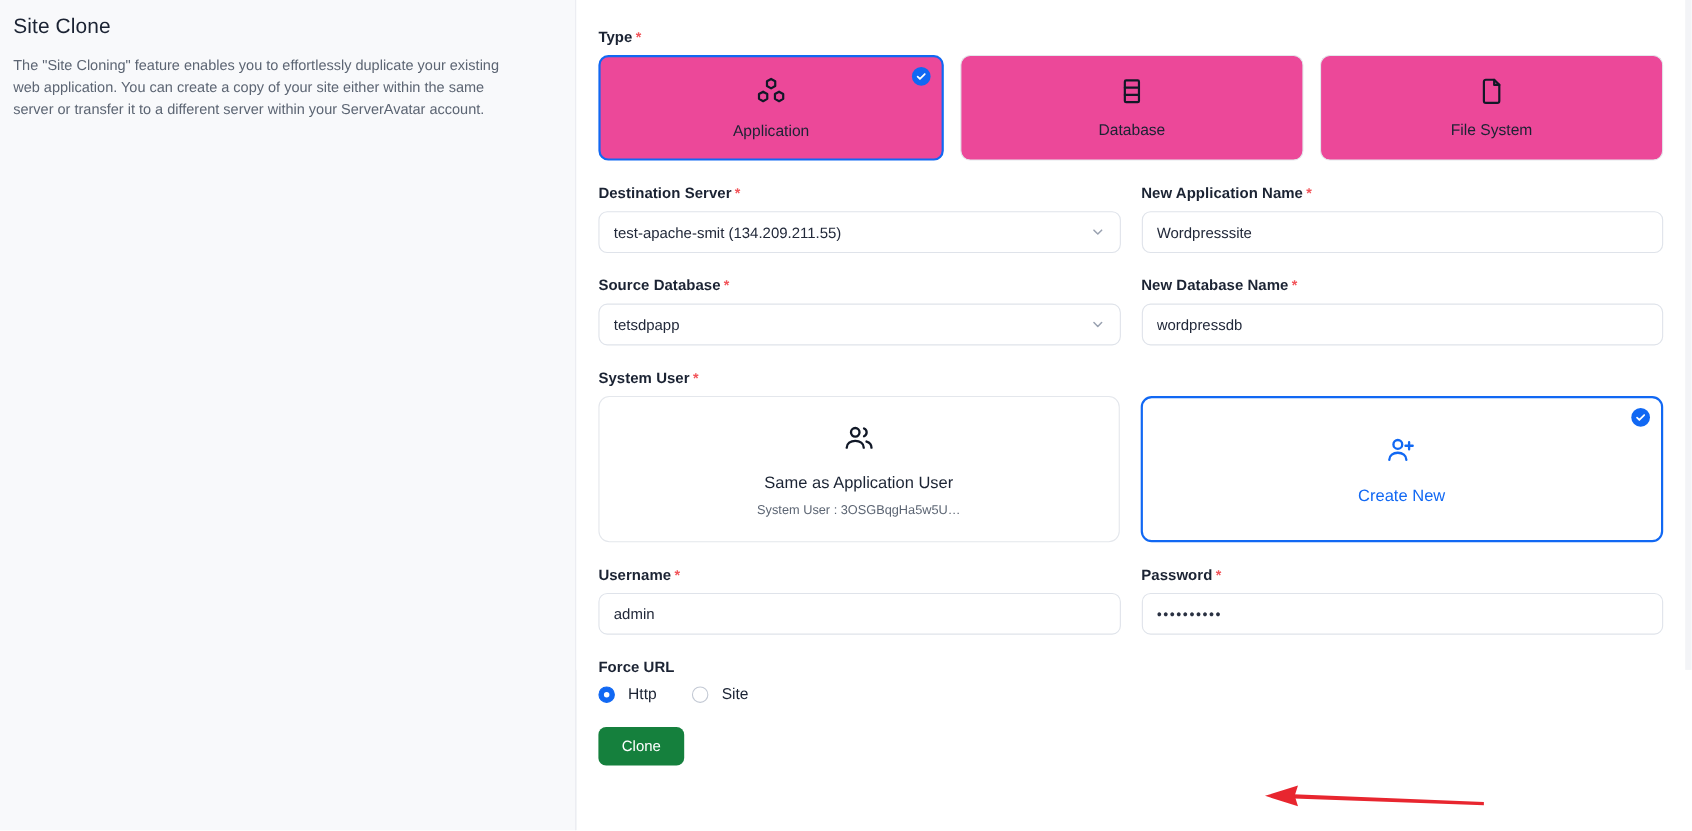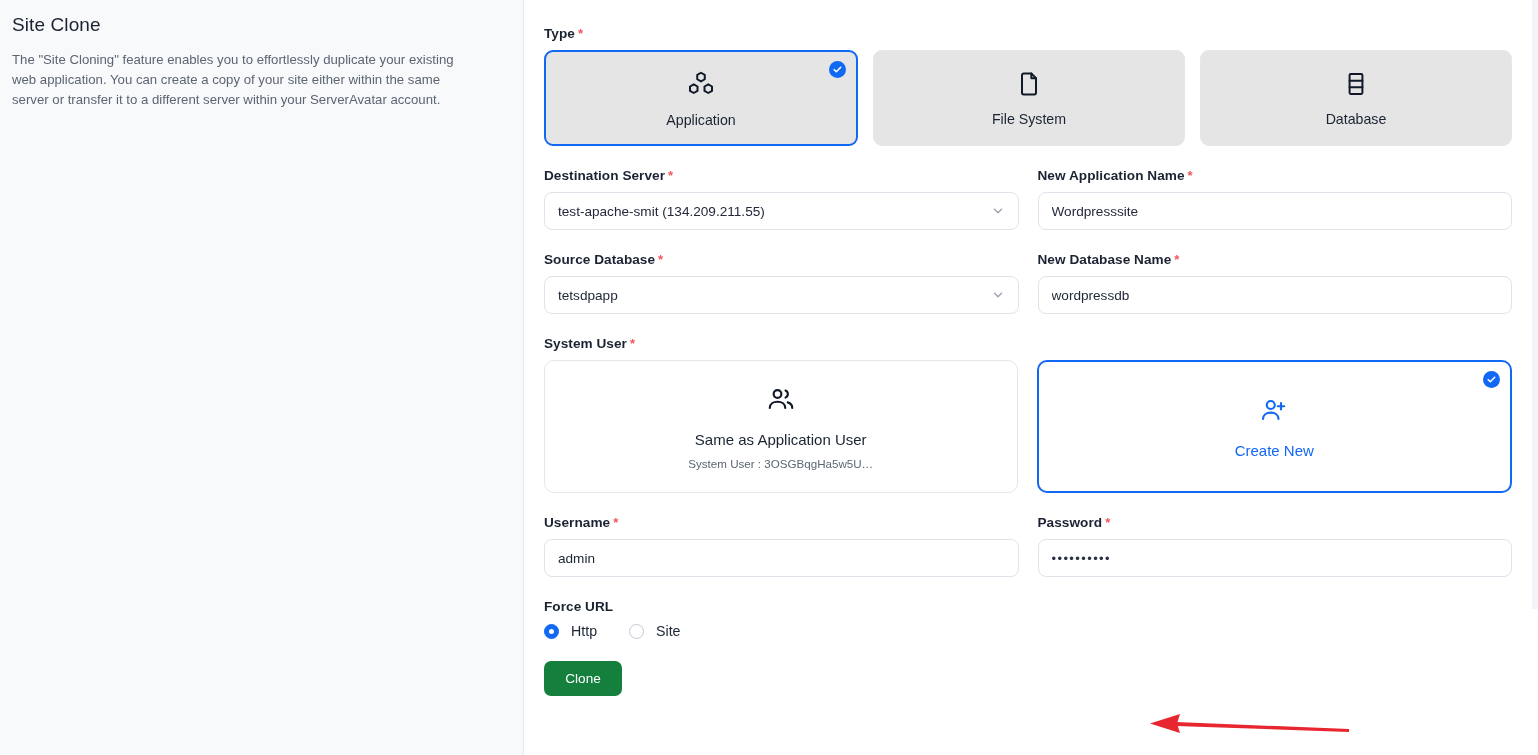--- a/index.html
+++ b/index.html
@@ -44,21 +44,21 @@
   .req { color: #f2555a; font-weight: bold; margin-left: 3px; font-size: 13px; }
 
   
   .type-row { display: flex; gap: 15px; margin-bottom: 22px; }
   .type-card {
     position: relative;
     flex: 1 1 0;
     height: 96px;
     border: 1px solid #e4e7ec;
     border-radius: 9px;
-    background: #e5e5e5;
+    background: #ec4899;
     display: flex; flex-direction: column;
     align-items: center; justify-content: center;
     gap: 9px;
     cursor: pointer;
   }
   .type-card.selected { border: 2px solid #1168f3; }
   .type-card .t-label { font-size: 14.2px; color: #1b2333; }
   .check-badge {
     position: absolute; top: 9px; right: 10px;
     width: 17px; height: 17px; border-radius: 50%;
@@ -161,35 +161,35 @@
             <path d="M6.2 12.3l3 1.7v3.5l-3 1.7-3-1.7v-3.5z"></path>
             <path d="M17.8 12.3l3 1.7v3.5l-3 1.7-3-1.7v-3.5z"></path>
           </svg>
         </span>
         <span class="t-label">Application</span>
       </div>
 
       <div class="type-card">
         <span>
           <svg width="28" height="28" viewBox="0 0 24 24" fill="none" stroke="#111827" stroke-width="1.7" stroke-linecap="round" stroke-linejoin="round">
-            <path d="M14 3H7.5A1.5 1.5 0 0 0 6 4.5v15A1.5 1.5 0 0 0 7.5 21h9a1.5 1.5 0 0 0 1.5-1.5V7z"></path>
-            <path d="M14 3v4h4"></path>
-          </svg>
-        </span>
-        <span class="t-label">File System</span>
+            <rect x="6.5" y="3.5" width="11" height="17" rx="1"></rect>
+            <path d="M6.5 9.2h11M6.5 14.8h11"></path>
+          </svg>
+        </span>
+        <span class="t-label">Database</span>
       </div>
 
       <div class="type-card">
         <span>
           <svg width="28" height="28" viewBox="0 0 24 24" fill="none" stroke="#111827" stroke-width="1.7" stroke-linecap="round" stroke-linejoin="round">
-            <rect x="6.5" y="3.5" width="11" height="17" rx="1"></rect>
-            <path d="M6.5 9.2h11M6.5 14.8h11"></path>
-          </svg>
-        </span>
-        <span class="t-label">Database</span>
+            <path d="M14 3H7.5A1.5 1.5 0 0 0 6 4.5v15A1.5 1.5 0 0 0 7.5 21h9a1.5 1.5 0 0 0 1.5-1.5V7z"></path>
+            <path d="M14 3v4h4"></path>
+          </svg>
+        </span>
+        <span class="t-label">File System</span>
       </div>
     </div>
 
     
     <div class="grid2">
       <div class="col">
         <label class="field-label">
           <span>Destination Server</span><span class="req">*</span>
         </label>
         <div class="select">

